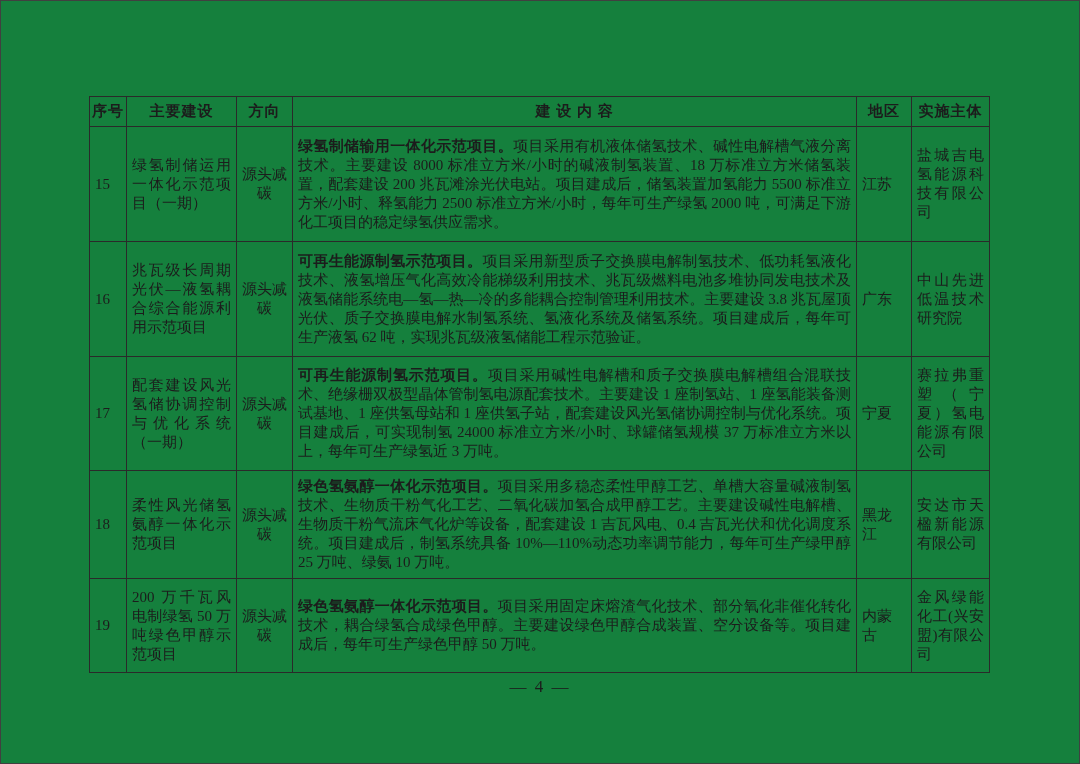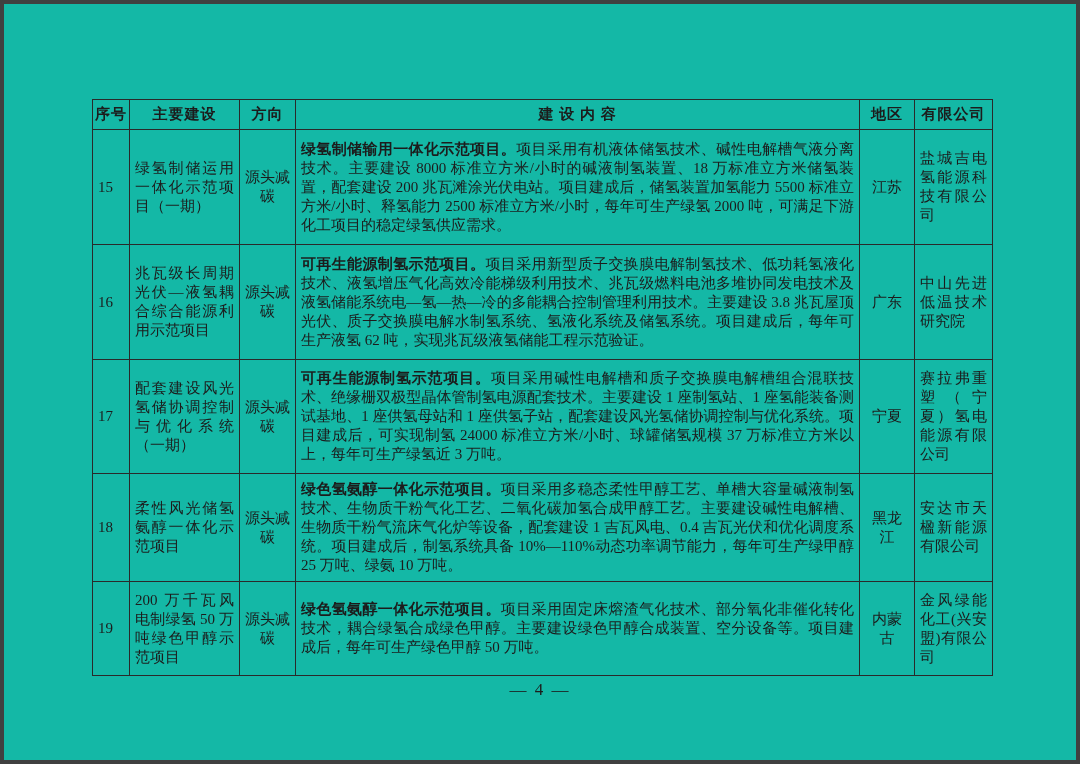--- a/index.html
+++ b/index.html
@@ -8,23 +8,23 @@
     background: #ffffff;
     width: 1080px;
     height: 764px;
     font-family: "Liberation Serif", "DejaVu Serif", serif;
     color: #1c1c1c;
     position: relative;
   }
   .page {
     position: absolute;
     inset: 0;
-    border: 4px solid #404040;
+    border: 1px solid #404040;
     box-sizing: border-box;
-    background: #14b8a6;
+    background: #15803d;
   }
   table.doc-table {
     position: absolute;
     left: 88px;
     top: 95px;
     width: 900px;
     border-collapse: collapse;
     table-layout: fixed;
   }
   table.doc-table col.c-num     { width: 37px; }
@@ -71,21 +71,21 @@
     padding: 3px 11px;
   }
   td.td-content {
     text-align: justify;
     text-justify: inter-character;
     padding: 4px 8px;
     margin-top: 28px;
   }
   td.td-content .lead { font-weight: bold; }
   td.td-region {
-    text-align: center;
+    text-align: left;
     padding: 3px 2px;
     margin-left: 12px;
   }
   td.td-entity {
     text-align: justify;
     text-justify: inter-character;
     padding: 4px 4px;
   }
   .footer-page {
     position: absolute;
@@ -112,21 +112,21 @@
         <col class="c-region">
         <col class="c-entity">
     </colgroup>
     <thead>
       <tr>
         <th>序号</th>
         <th>主要建设</th>
         <th>方向</th>
         <th>建 设 内 容</th>
         <th>地区</th>
-        <th>有限公司</th>
+        <th>实施主体</th>
       </tr>
     </thead>
     <tbody>
       <tr>
         <td class="td-num">15</td>
         <td class="td-name">绿氢制储运用一体化示范项目（一期）</td>
         <td class="td-dir">源头减碳</td>
         <td class="td-content"><span class="lead">绿氢制储输用一体化示范项目。</span><span>项目采用有机液体储氢技术、碱性电解槽气液分离技术。主要建设 8000 标准立方米/小时的碱液制氢装置、18 万标准立方米储氢装置，配套建设 200 兆瓦滩涂光伏电站。项目建成后，储氢装置加氢能力 5500 标准立方米/小时、释氢能力 2500 标准立方米/小时，每年可生产绿氢 2000 吨，可满足下游化工项目的稳定绿氢供应需求。</span></td>
         <td class="td-region">江苏</td>
         <td class="td-entity">盐城吉电氢能源科技有限公司</td>

